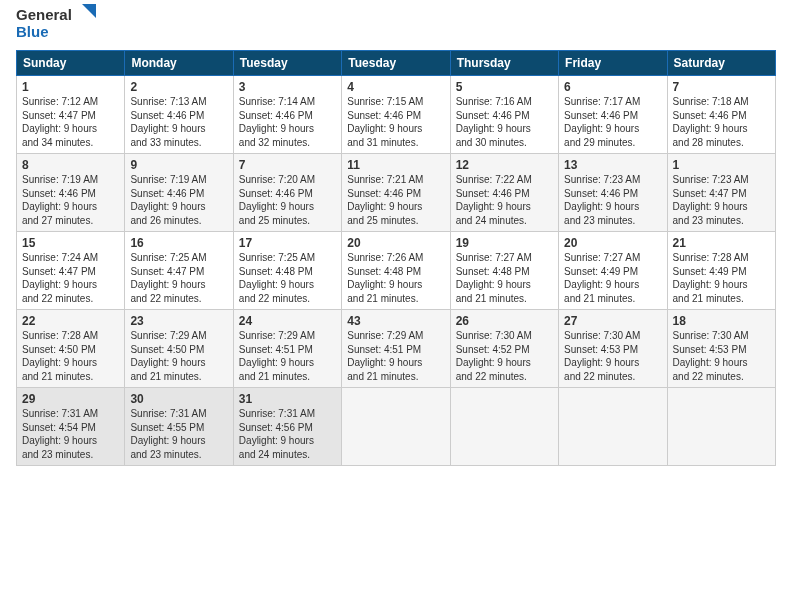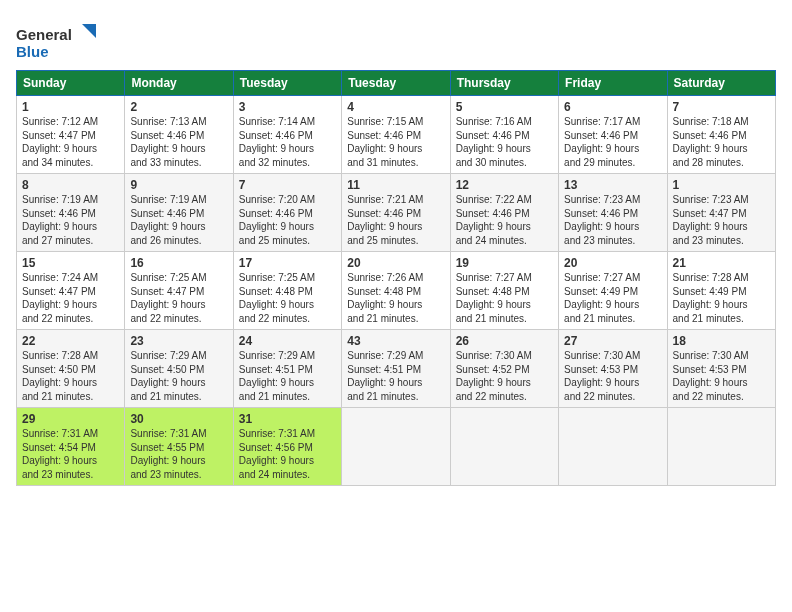--- a/index.html
+++ b/index.html
@@ -5,21 +5,21 @@
     * { margin: 0; padding: 0; box-sizing: border-box; }
     body {
       font-family: Arial, sans-serif;
       background: #fff;
       width: 792px;
       height: 612px;
       overflow: hidden;
     }
     .container {
       width: 792px;
-      padding: 24px 16px 10px 16px;
+      padding: 4px 16px 10px 16px;
     }
     .header-row {
       display: flex;
       align-items: flex-start;
       justify-content: space-between;
       margin-bottom: 8px;
     }
     .logo {
       display: flex;
       align-items: center;
@@ -37,41 +37,41 @@
     .subtitle {
       font-size: 14px;
       color: #555;
     }
     .calendar {
       width: 100%;
       border-collapse: collapse;
       font-size: 10px;
     }
     .calendar th {
-      background-color: #15803d;
+      background-color: #0c4a6e;
       color: #fff;
       text-align: left;
       padding: 5px 6px;
       font-size: 12px;
       font-weight: bold;
       border: 1px solid #1a6bb5;
     }
     .calendar td {
       border: 1px solid #ccc;
       vertical-align: top;
       padding: 4px 5px;
       width: calc(100% / 7);
       height: 78px;
       background: #fff;
     }
     .calendar tr:nth-child(even) td {
       background: #f5f5f5;
     }
     .calendar tr:last-child td {
-      background: #bef264;
+      background: #e5e5e5;
     }
     .day-num {
       font-size: 12px;
       font-weight: bold;
       color: #333;
       display: block;
       margin-bottom: 1px;
     }
     .day-info {
       font-size: 10px;

